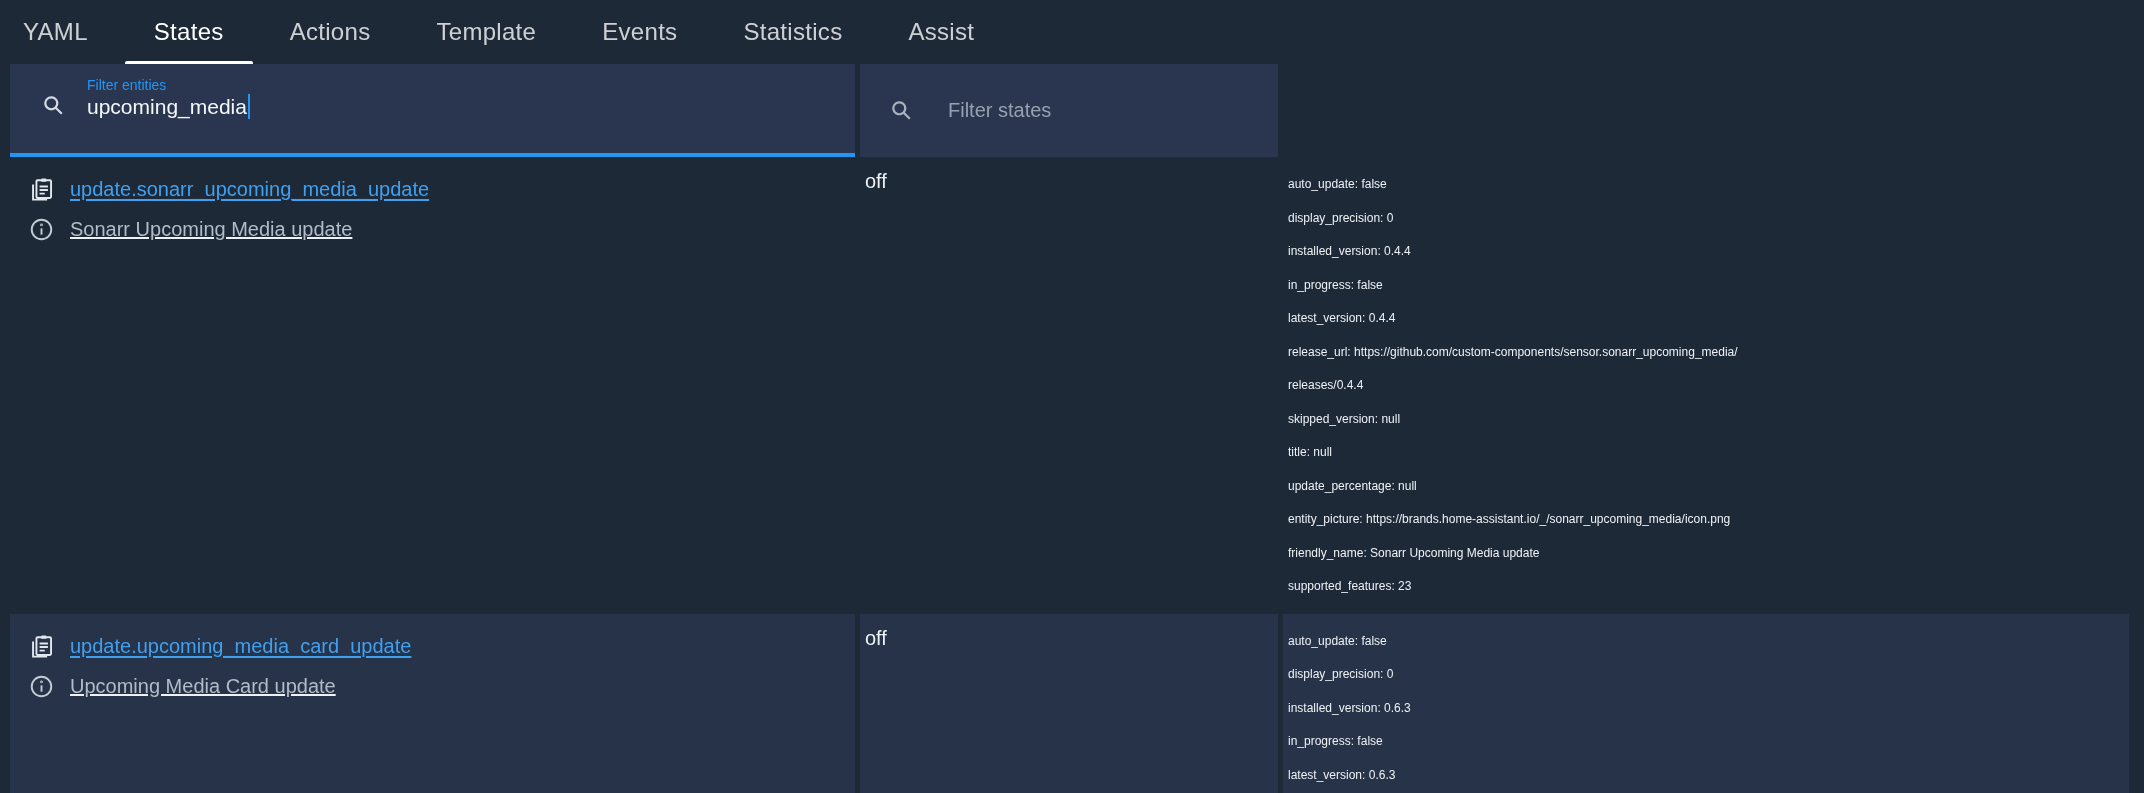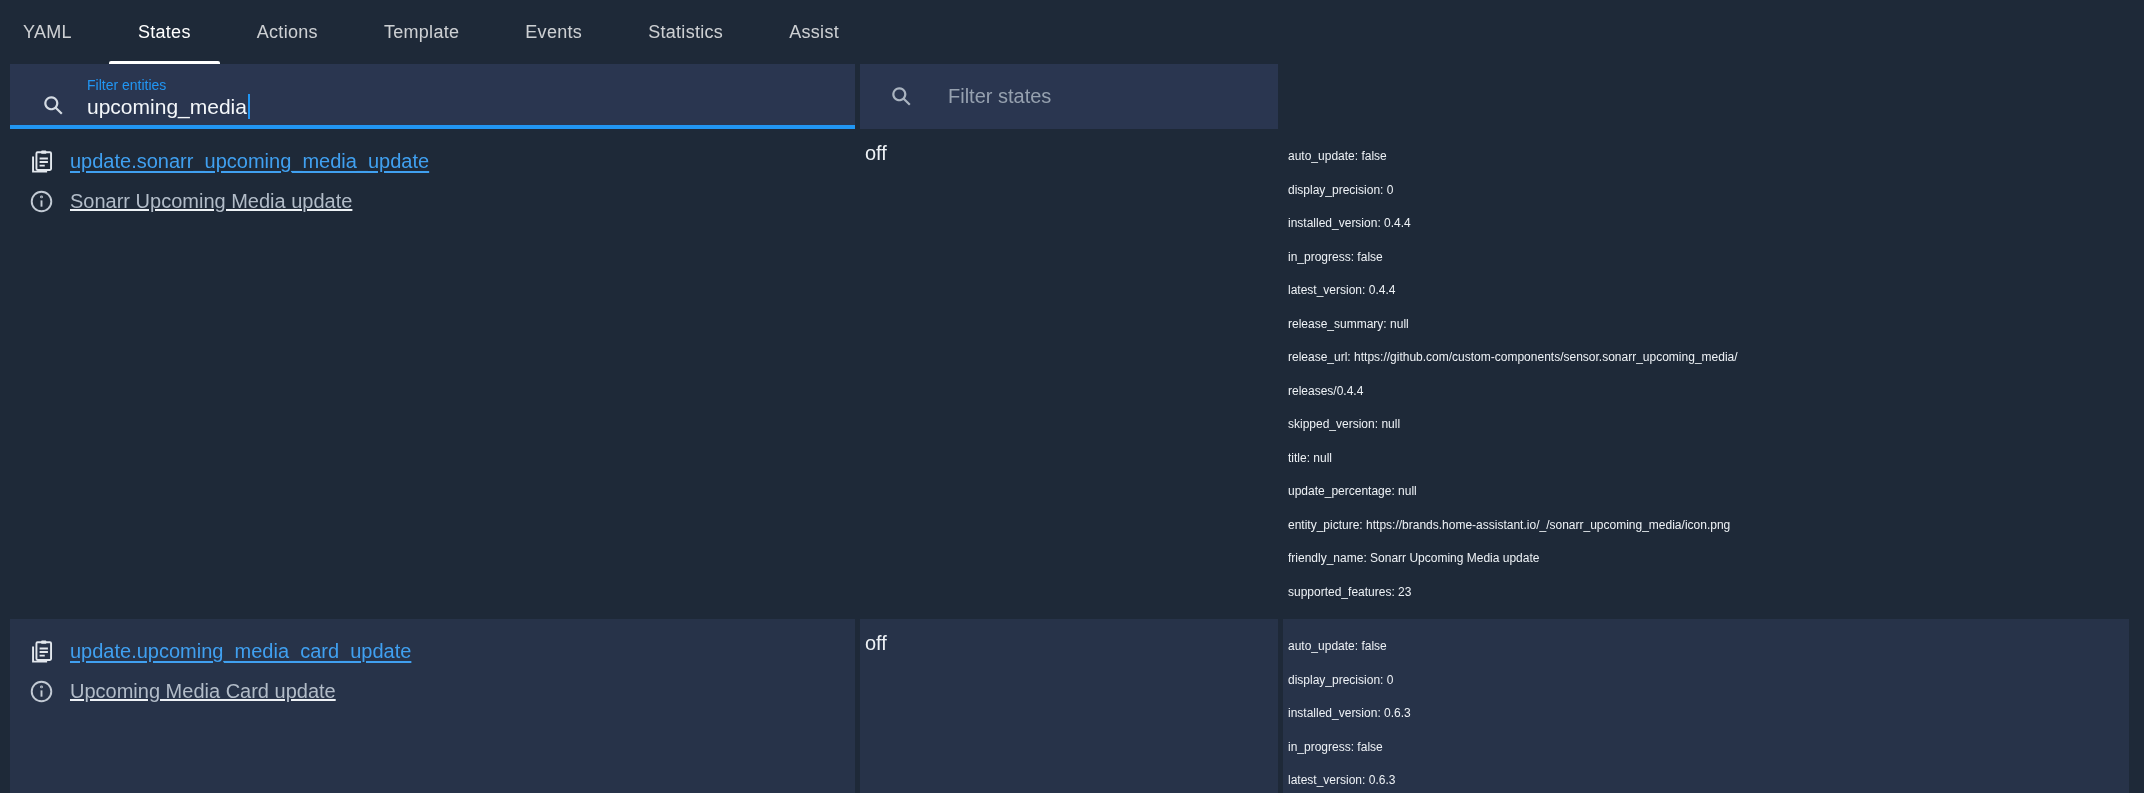--- a/index.html
+++ b/index.html
@@ -27,21 +27,21 @@
     height:64px;
     display:flex;
     align-items:stretch;
     background:var(--bg);
   }
   .tab{
     position:relative;
     display:flex;
     align-items:center;
     padding:0 33px;
-    font-size:18px;
+    font-size:24px;
     font-weight:500;
     letter-spacing:.3px;
     color:var(--tab-inactive);
     cursor:pointer;
     white-space:nowrap;
   }
   .tab:first-child{padding-left:23px;}
   .tab.active{color:#ffffff;}
   .tab.active::after{
     content:"";
@@ -52,21 +52,21 @@
   .table{
     margin-left:10px;
     width:2119px;
   }
   .grid-row{
     display:grid;
     grid-template-columns:845px 418px 846px;
     column-gap:5px;
   }
   
-  .filter-row .cell{background:var(--panel);height:65px;position:relative;}
+  .filter-row .cell{background:var(--panel);height:93px;position:relative;}
   .filter-entities{padding:13px 16px 0 77px;}
   .filter-entities .search-ic{position:absolute;left:31px;top:29px;}
   .filter-label{font-size:14px;color:var(--accent);line-height:17px;display:block;}
   .filter-value-line{margin-top:3px;font-size:21px;color:#f4f7fa;line-height:26px;white-space:nowrap;}
   .caret{
     display:inline-block;width:2px;height:25px;background:var(--accent);
     vertical-align:-5px;margin-left:1px;
   }
   .underline-thick::after{
     content:"";position:absolute;left:0;right:0;bottom:0;height:4px;background:var(--accent);
@@ -157,21 +157,20 @@
         <span class="entity-name">Sonarr Upcoming Media update</span>
       </div>
     </div>
     <div class="cell state-cell">off</div>
     <div class="cell attr-cell">
           <div class="attr-line">auto_update: false</div>
           <div class="attr-line">display_precision: 0</div>
           <div class="attr-line">installed_version: 0.4.4</div>
           <div class="attr-line">in_progress: false</div>
           <div class="attr-line">latest_version: 0.4.4</div>
-          <div class="attr-line">release_summary: null</div>
           <div class="attr-line">release_url: https://github.com/custom-components/sensor.sonarr_upcoming_media/</div>
           <div class="attr-line">releases/0.4.4</div>
           <div class="attr-line">skipped_version: null</div>
           <div class="attr-line">title: null</div>
           <div class="attr-line">update_percentage: null</div>
           <div class="attr-line">entity_picture: https://brands.home-assistant.io/_/sonarr_upcoming_media/icon.png</div>
           <div class="attr-line">friendly_name: Sonarr Upcoming Media update</div>
           <div class="attr-line">supported_features: 23</div>
         </div>
   </div>

